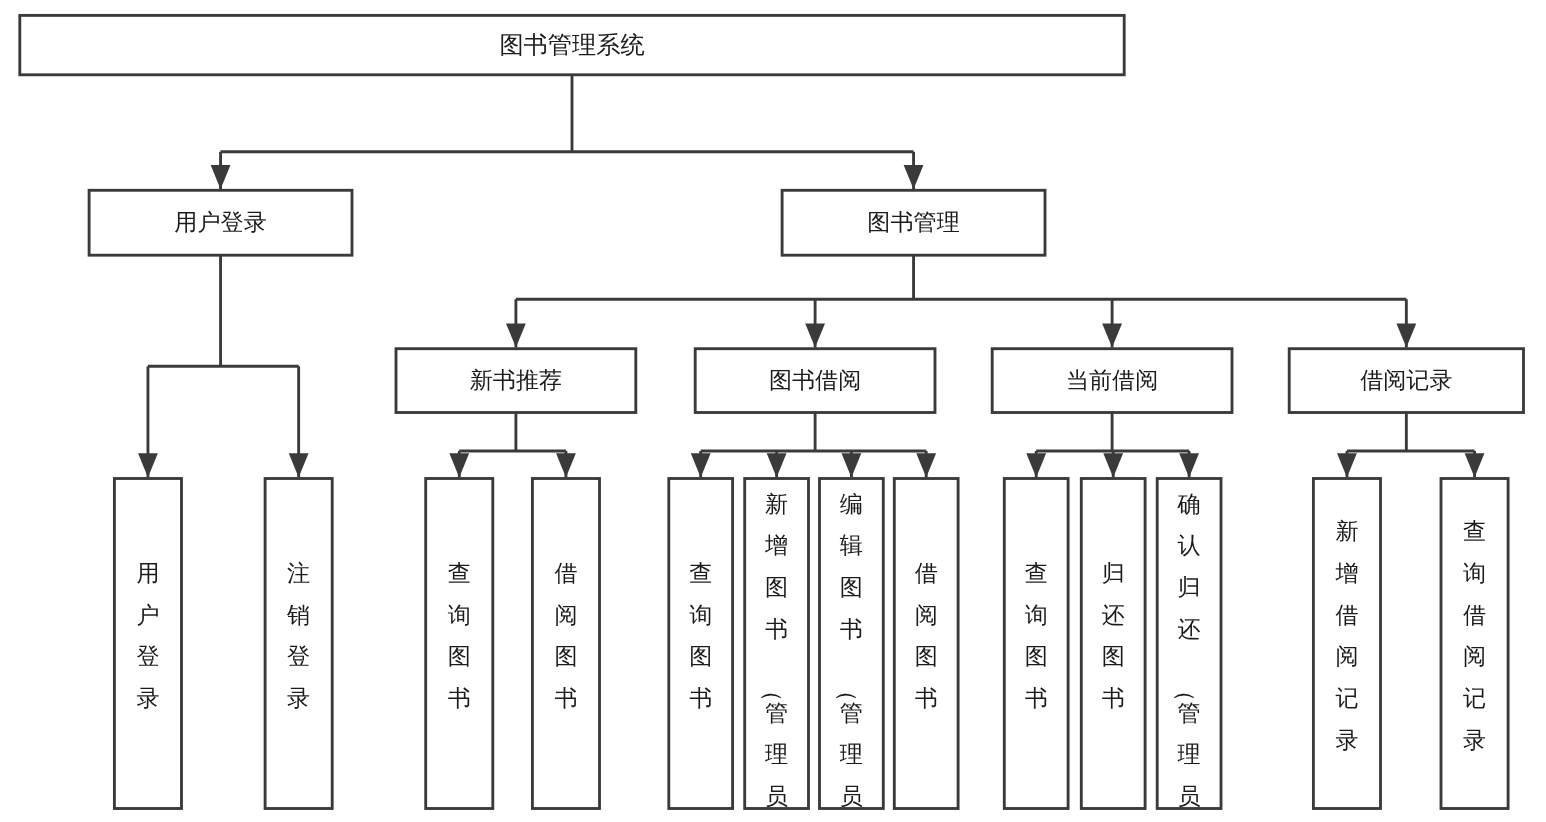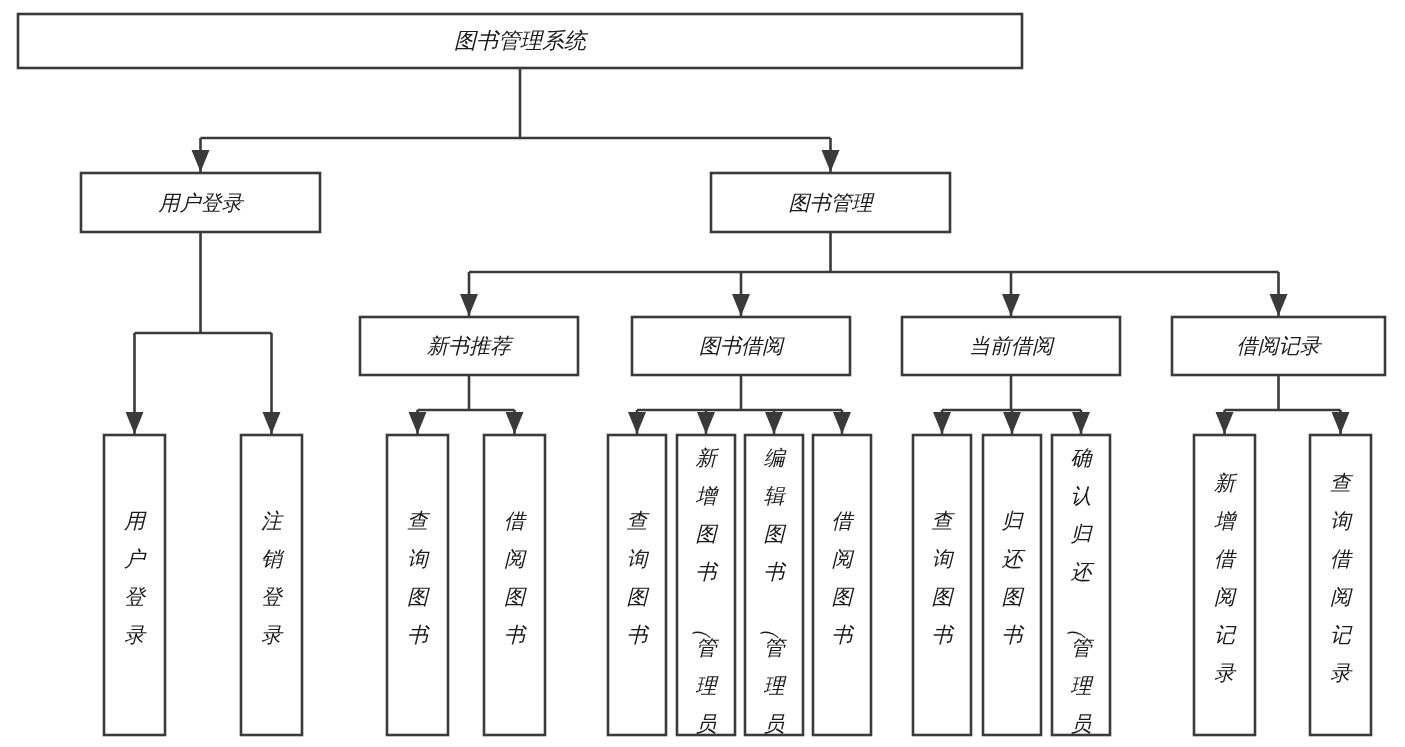--- a/index.html
+++ b/index.html
@@ -11,21 +11,20 @@
     width: 1405px;
     height: 747px;
     font-family: "DejaVu Sans", "Liberation Sans", sans-serif;
     overflow: hidden;
   }
   #diagram-root {
     position: relative;
     width: 1405px;
     height: 648px;
     background: #ffffff;
-    font-style: italic;
   }
   svg.diagram {
     position: absolute;
     left: 0;
     top: 0;
     width: 1405px;
     height: 747px;
   }
   .node-box {
     fill: #ffffff;

